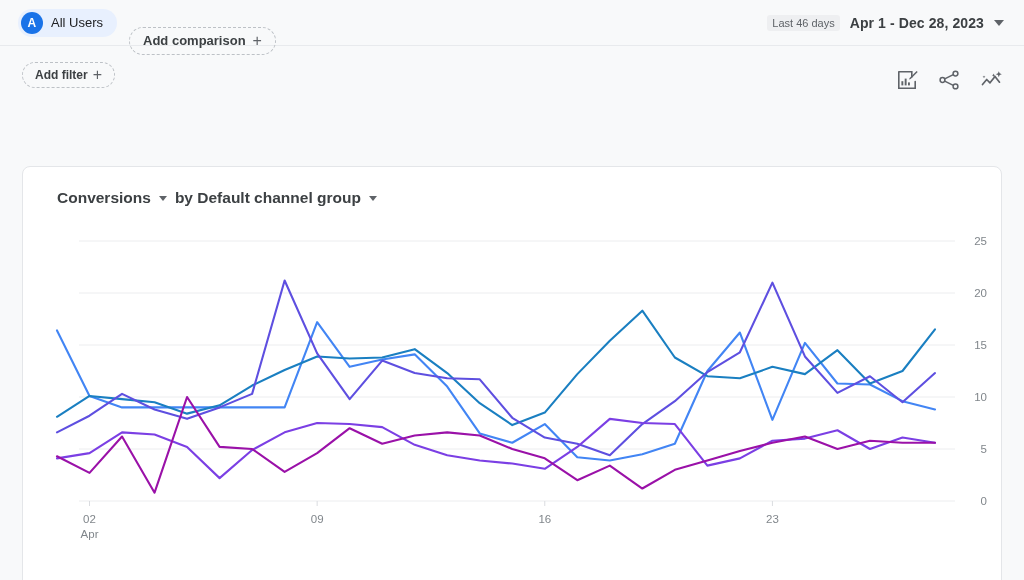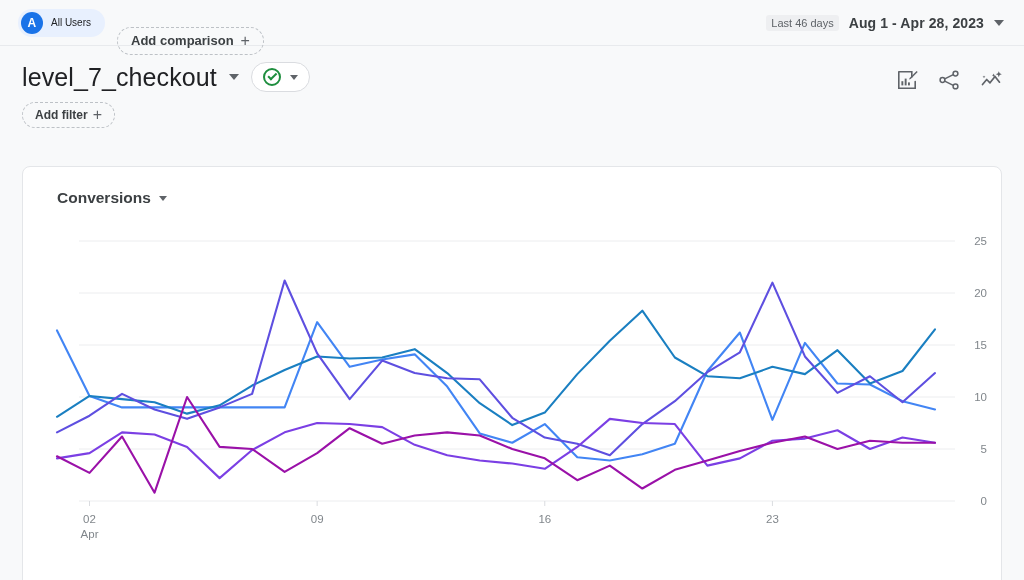--- a/index.html
+++ b/index.html
@@ -25,21 +25,21 @@
     height: 28px;
     padding: 0 14px 0 3px;
   }
   .avatar {
     width: 22px; height: 22px; border-radius: 50%;
     background: #1A73E8; color: #fff;
     font-size: 12px; font-weight: bold;
     display: flex; align-items: center; justify-content: center;
     letter-spacing: .2px;
   }
-  .audience-label { font-size: 10px; color: #202124; font-weight: 400; }
+  .audience-label { font-size: 13px; color: #202124; font-weight: 400; }
   .add-comparison {
     margin-left: 12px;
     display: flex; align-items: center; gap: 7px;
     height: 28px; padding: 0 13px;
     border: 1px dashed #BDC1C6;
     border-radius: 16px;
     font-size: 13px; font-weight: bold; color: #3C4043;
     background: transparent;
     cursor: pointer;
     margin-top: 36px;
@@ -133,35 +133,27 @@
   <div class="audience-pill">
     <div class="avatar">A</div>
     <span class="audience-label">All Users</span>
   </div>
   <div class="add-comparison">
     <span>Add comparison</span>
     <span class="plus-glyph">+</span>
   </div>
   <div class="topbar-right">
     <span class="range-chip">Last 46 days</span>
-    <span class="range-text">Aug 1 - Apr 28, 2023</span>
+    <span class="range-text">Apr 1 - Dec 28, 2023</span>
     <span class="caret-down"></span>
   </div>
 </div>
 
 <div class="titlebar">
   <div class="title-left">
-    <div class="title-row">
-      <span class="page-title">level_7_checkout</span>
-      <span class="caret-down"></span>
-      <span class="status-pill">
-        <span class="check-circle"></span>
-        <span class="caret-sm"></span>
-      </span>
-    </div>
     <div class="add-filter">
       <span>Add filter</span>
       <span class="plus-glyph">+</span>
     </div>
   </div>
   <div class="title-right">
     <span class="icon-btn">
       <svg width="24" height="24" viewBox="0 0 24 24" fill="none" stroke="#5F6368" stroke-width="1.6">
         <path d="M3.8 3.8h13v5.2M3.8 3.8v16.4h16.4v-6.6" stroke-linecap="round"></path>
         <rect x="6.4" y="13.2" width="1.9" height="4.2" fill="#5F6368" stroke="none"></rect>
@@ -186,20 +178,24 @@
         <path d="M5.0 7.4l.42 1.05 1.05.42-1.05.42L5.0 10.35l-.42-1.06-1.05-.42 1.05-.42z" fill="#5F6368"></path>
       </svg>
     </span>
   </div>
 </div>
 
 <div class="card">
   <div class="card-header">
     <span class="hdr-item">
       <span>Conversions</span>
+      <span class="caret-sm"></span>
+    </span>
+    <span class="hdr-item">
+      <span>by Default channel group</span>
       <span class="caret-sm"></span>
     </span>
   </div>
   <div class="plot-wrap">
     <svg class="plot-svg" id="plot" width="980" height="336">
         <line x1="56" y1="278" x2="932" y2="278" class="gridline"></line>
         <text x="964" y="282" text-anchor="end" class="axis-label">0</text>
         <line x1="56" y1="226" x2="932" y2="226" class="gridline"></line>
         <text x="964" y="230" text-anchor="end" class="axis-label">5</text>
         <line x1="56" y1="174" x2="932" y2="174" class="gridline"></line>

